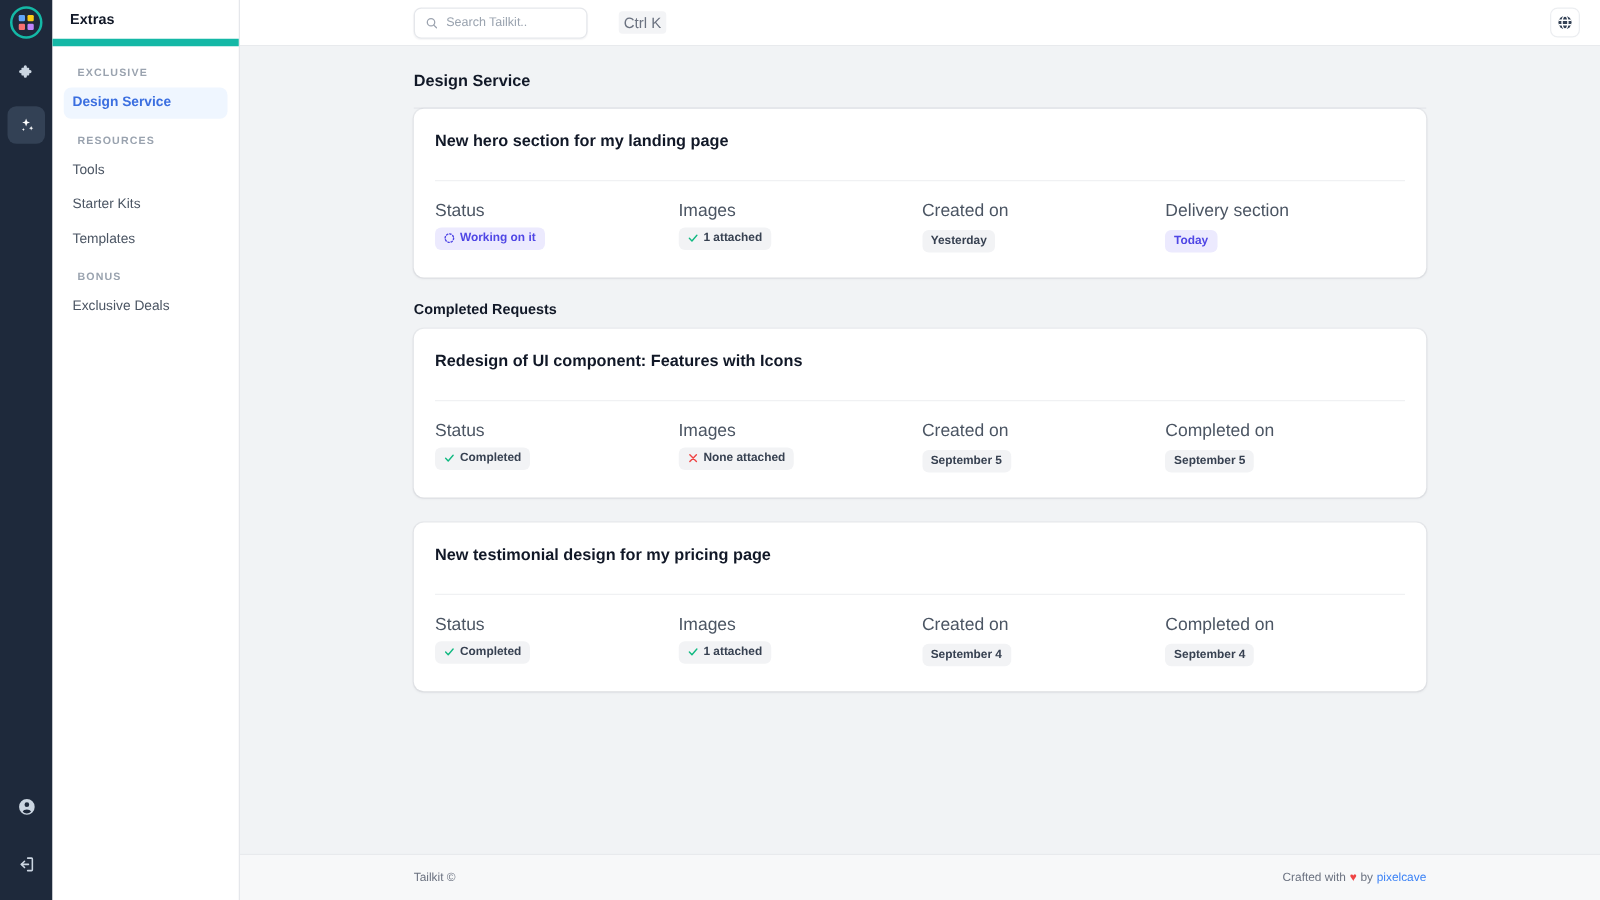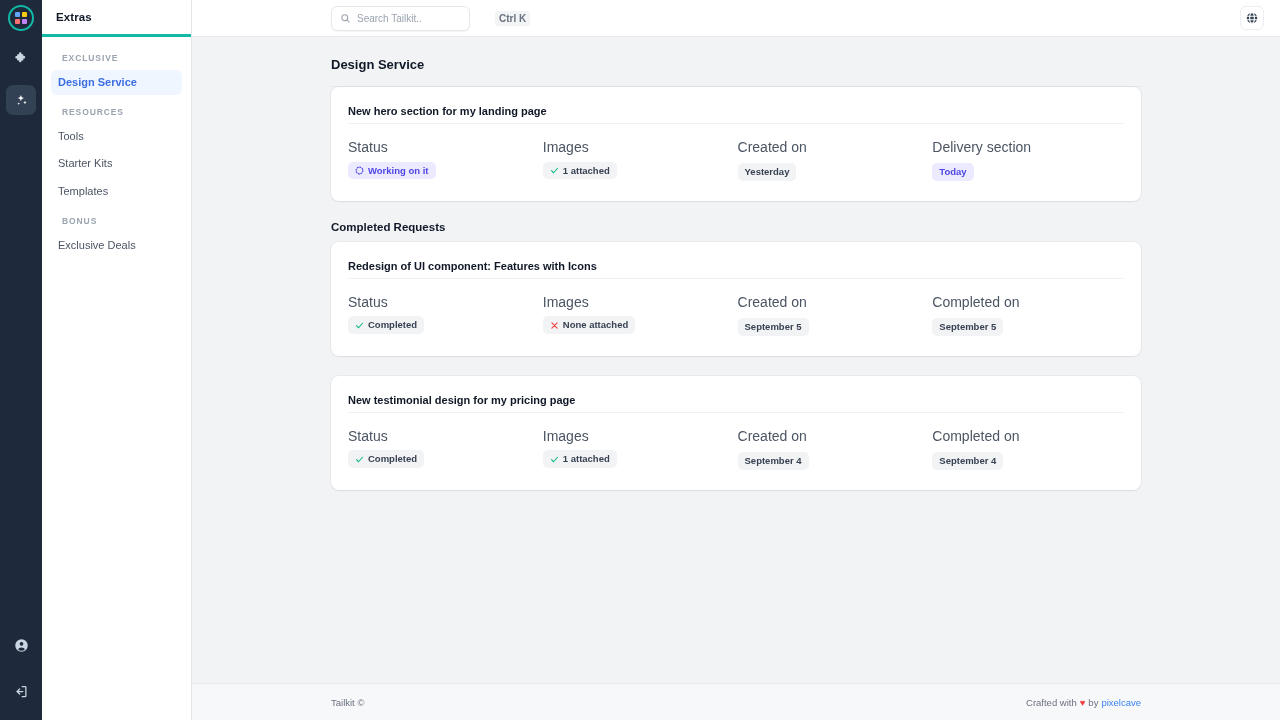--- a/index.html
+++ b/index.html
@@ -43,21 +43,21 @@
   .rail-bottom .rail-btn { margin-top: 16px; color: #cbd5e1; }
 
   
   .sidebar {
     width: 150px; flex: 0 0 150px; height: 720px;
     background: #ffffff; border-right: 1px solid #e5e7eb;
     display: flex; flex-direction: column;
   }
   .sidebar-head {
     height: 37px; display: flex; align-items: center;
-    padding: 9px 14px; border-bottom: 3px solid #14b8a6;
+    padding: 9px 14px; border-bottom: 6px solid #14b8a6;
   }
   .sidebar-title { font-size: 11.5px; font-weight: bold; color: #111827; letter-spacing: .1px; }
   .sidebar-nav { padding: 12px 9px 0 9px; flex: 1 1 auto; }
   .nav-group-label {
     font-size: 8.5px; font-weight: bold; letter-spacing: .9px;
     color: #9aa3af; padding: 0 5px; margin: 12px 0 7px 6px;
   }
   .nav-group-label.first { margin-top: 4px; }
   .nav-item {
     display: block; font-size: 11px; color: #4b5563;
@@ -79,21 +79,21 @@
     display: flex; align-items: center; padding: 0 6px 0 8px; gap: 6px;
     box-shadow: 0 1px 1px rgba(16,24,40,.04);
   }
   .search-icon { color: #9ca3af; display: flex; }
   .search-input {
     flex: 1 1 auto; border: 0; outline: 0; font-size: 10px;
     color: #6b7280; font-family: "Liberation Sans", sans-serif; background: transparent;
   }
   .search-input::placeholder { color: #9aa3af; }
   .kbd {
-    font-size: 10px; font-weight: bold; color: #6b7280;
+    font-size: 12px; font-weight: normal; color: #6b7280;
     background: #f3f4f6; border-radius: 3px; padding: 2px 4px; white-space: nowrap;
   }
   .topbar-spacer { flex: 1 1 auto; }
   .icon-btn {
     width: 24px; height: 24px; border-radius: 6px; background: #ffffff;
     border: 1px solid #eceef1; display: flex; align-items: center; justify-content: center;
     color: #334155;
   }
 
   .content { flex: 1 1 auto; overflow: hidden; padding: 0 0 0 0; }
@@ -105,22 +105,22 @@
   }
   .section-title { font-size: 11.5px; font-weight: bold; color: #111827; margin: 20px 0 9px 0; }
 
   .card {
     background: #ffffff; border-radius: 8px;
     box-shadow: 0 1px 2px rgba(16,24,40,.06), 0 0 0 1px rgba(16,24,40,.04);
     padding: 0 17px;
   }
   .card + .card { margin-top: 20px; }
   .card-title {
-    font-size: 11px; font-weight: bold; color: #111827;
-    padding: 18px 0 6px 0; border-bottom: 1px solid #f0f1f3;
+    font-size: 13px; font-weight: bold; color: #111827;
+    padding: 18px 0 24px 0; border-bottom: 1px solid #f0f1f3;
   }
   .card-meta { display: flex; padding: 15px 0 20px 0; }
   .meta-col { flex: 0 0 25.1%; }
   .meta-label { font-size: 14px; color: #4b5563; margin-bottom: 6px; }
   .badge {
     display: inline-flex; align-items: center; gap: 4px;
     font-size: 9.5px; font-weight: bold; border-radius: 5px;
     padding: 3px 7px; line-height: 1.25;
   }
   .badge.gray { background: #f2f3f5; color: #374151; }

